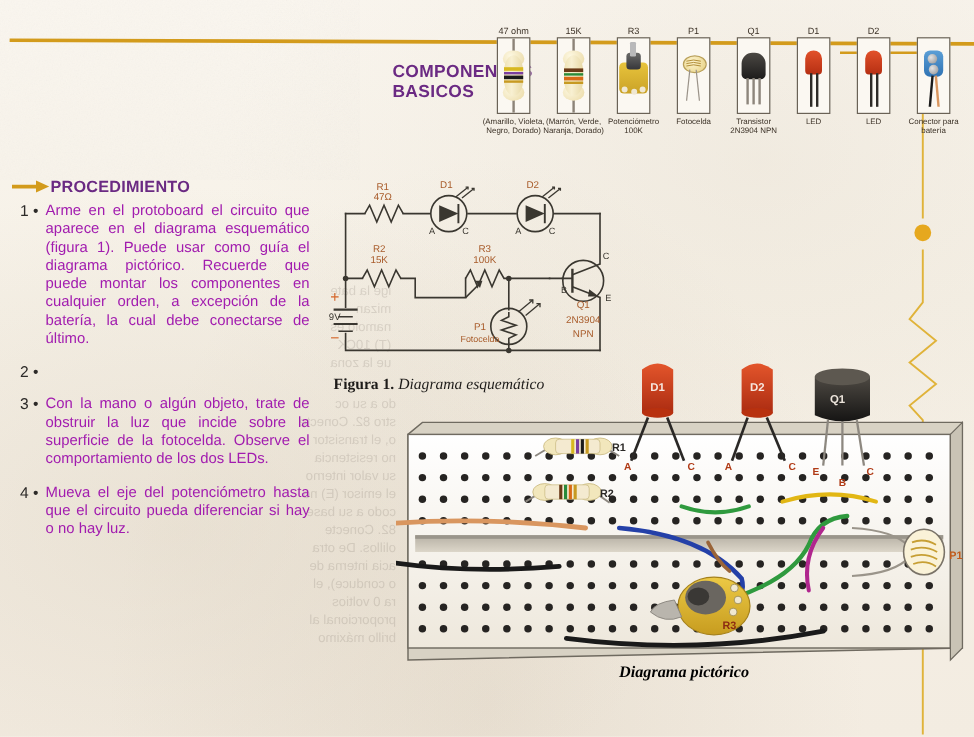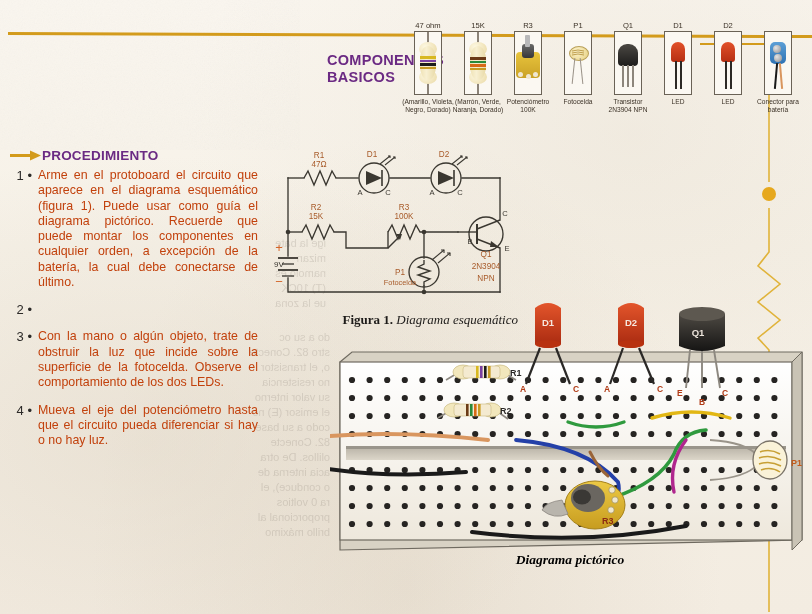--- a/index.html
+++ b/index.html
@@ -98,27 +98,27 @@
     letter-spacing:.2px;
   }
   .proc-arrow{position:absolute;left:10px;top:150px;width:32px;height:11px;}
   .steps{position:absolute;left:6px;top:168px;width:252px;}
   .step{display:flex;margin-bottom:12px;}
   .step .num{
     width:26px;flex:0 0 26px;text-align:right;padding-right:6px;
     font-size:13px;color:#2c2a28;
   }
   .step .body{
-    flex:1;font-size:12.4px;line-height:15.3px;color:#c2410c;text-align:justify;
+    flex:1;font-size:12.4px;line-height:15.3px;color:#a21caf;text-align:justify;
   }
 
   
   .sch{position:absolute;left:272px;top:136px;width:250px;height:170px;}
   .sch-cap{
-    position:absolute;left:278px;top:312px;width:240px;text-align:right;
+    position:absolute;left:278px;top:312px;width:240px;text-align:left;
     font-family:"Liberation Serif",serif;font-size:13px;color:#1d1b19;font-style:italic;
   }
   .sch-cap b{font-style:normal;font-weight:bold;}
 
   
   .bb-wrap{position:absolute;left:330px;top:300px;width:482px;height:260px;}
   .bb-cap{
     position:absolute;left:430px;top:552px;width:280px;text-align:center;
     font-family:"Liberation Serif",serif;font-size:13.5px;color:#000000;
     font-style:italic;font-weight:bold;

